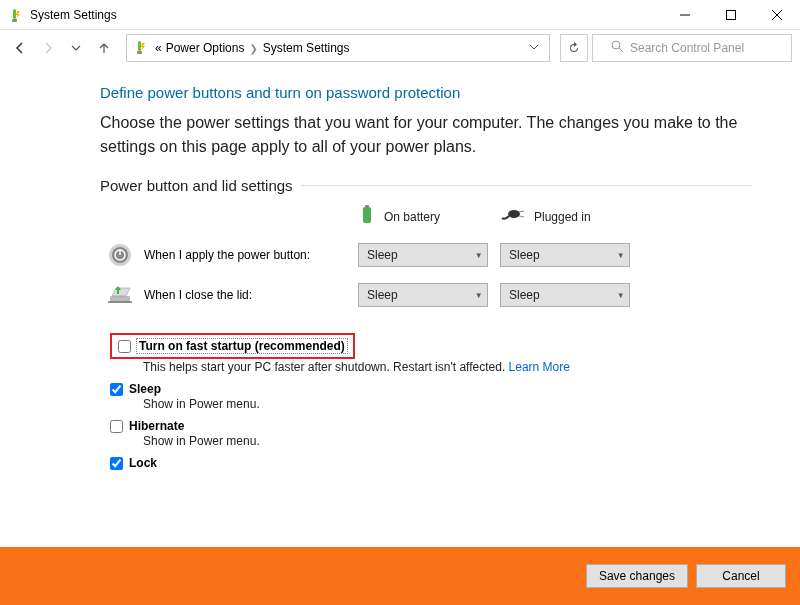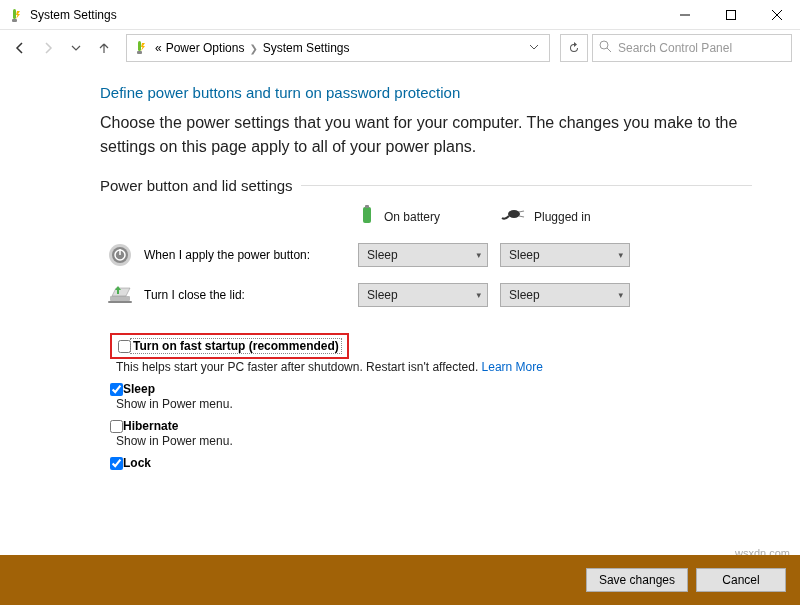--- a/index.html
+++ b/index.html
@@ -14,21 +14,21 @@
     
     .navbar { height: 36px; display: flex; align-items: center; padding: 4px 8px; gap: 4px; }
     .nav-arrow { width: 24px; height: 24px; display: flex; align-items: center; justify-content: center; color: #555; border-radius: 2px; }
     .nav-arrow.disabled { color: #ccc; }
     .addr { flex: 1; height: 28px; border: 1px solid #ccc; display: flex; align-items: center; padding: 0 6px; margin: 0 6px; }
     .crumb { padding: 0 2px; color: #000; }
     .crumb-sep { color: #888; padding: 0 3px; font-size: 10px; }
     .addr-spacer { flex: 1; }
     .addr-drop { color: #666; padding: 0 4px; }
     .refresh { width: 28px; height: 28px; display: flex; align-items: center; justify-content: center; border: 1px solid #ccc; color: #555; }
-    .search { height: 28px; width: 200px; border: 1px solid #ccc; display: flex; align-items: center; padding: 0 6px; color: #999; }
+    .search { height: 28px; width: 200px; border: 1px solid #ccc; display: flex; align-items: center; padding: 0 18px; color: #999; }
     .search .si { margin-right: 6px; }
 
     
     .content { padding: 12px 48px 12px 100px; }
     h1 { font-size: 15px; font-weight: 400; color: #0369a1; margin: 6px 0 10px; }
     .desc { font-size: 16px; color: #222; line-height: 1.5; margin-bottom: 18px; }
 
     .section-label { font-size: 15px; color: #222; }
     .section-divider { display: flex; align-items: center; margin: 6px 0 10px; }
     .section-divider hr { flex: 1; border: none; border-top: 1px solid #ddd; margin-left: 8px; }
@@ -36,31 +36,31 @@
     .grid { display: grid; grid-template-columns: 240px 130px 130px; column-gap: 10px; row-gap: 12px; align-items: center; margin-left: 6px; gap: 12px; }
     .colhead { display: flex; align-items: center; gap: 8px; font-size: 12px; color: #222; }
     .rowlbl { display: flex; align-items: center; gap: 10px; font-size: 12px; }
     .rowlbl .ricon { width: 28px; height: 28px; display: flex; align-items: center; justify-content: center; }
 
     .dropdown { height: 24px; border: 1px solid #adadad; background: #e1e1e1; display: flex; align-items: center; padding: 0 8px; font-size: 12px; color: #222; position: relative; }
     .dropdown .dd-arrow { position: absolute; right: 6px; color: #555; font-size: 9px; }
 
     .shutdown { margin-top: 24px; }
     .opt { margin-left: 10px; margin-bottom: 8px; }
-    .opt-row { display: flex; align-items: center; }
+    .opt-row { display: flex; align-items: center; gap: 6px; }
     .opt-row input[type=checkbox] { width: 13px; height: 13px; }
     .opt-row label { font-weight: 700; font-size: 12px; }
-    .opt-sub { font-size: 12px; color: #222; margin-left: 6px; margin-top: 1px; }
+    .opt-sub { font-size: 12px; color: #222; margin-left: 33px; margin-top: 1px; }
     .opt-sub a { color: #0066cc; text-decoration: none; }
 
     .highlight-box { border: 2px solid #d22; padding: 4px 6px; display: inline-block; }
     .dotted { outline: 1px dotted #888; padding: 0 2px; }
 
     
-    .footer { position: absolute; bottom: 0; left: 0; right: 0; background: #a16207; height: 50px; display: flex; align-items: center; justify-content: flex-end; padding: 0 14px; gap: 8px; }
+    .footer { position: absolute; bottom: 0; left: 0; right: 0; background: #f97316; height: 58px; display: flex; align-items: center; justify-content: flex-end; padding: 0 14px; gap: 8px; }
     .btn { height: 24px; min-width: 90px; padding: 0 12px; border: 1px solid #adadad; background: #e1e1e1; font-size: 12px; display: flex; align-items: center; justify-content: center; }
 
     .watermark { position: absolute; right: 10px; bottom: 46px; color: #aaa; font-size: 11px; }
   </style>
 </head>
 <body>
 
 <div class="titlebar">
   <span class="app-icon">
     <svg viewBox="0 0 16 16" width="16" height="16">
@@ -193,21 +193,21 @@
 
     <div class="rowlbl">
       <span class="ricon">
           <svg width="28" height="22">
             <rect x="4" y="12" width="20" height="5" rx="1" fill="#bbb"></rect>
             <rect x="2" y="17" width="24" height="2" rx="1" fill="#888"></rect>
             <path d="M6 12 L10 4 L24 4 L20 12 Z" fill="#ddd" stroke="#888" stroke-width="0.5"></path>
             <path d="M12 2 L15 6 L13 6 L13 10 L11 10 L11 6 L9 6 Z" fill="#4caf50"></path>
           </svg>
         </span>
-      <span>Turn I close the lid:</span>
+      <span>When I close the lid:</span>
     </div>
     <div class="dropdown">
         <span>Sleep</span>
         <span class="dd-arrow">▾</span>
       </div>
     <div class="dropdown">
         <span>Sleep</span>
         <span class="dd-arrow">▾</span>
       </div>
   </div>

